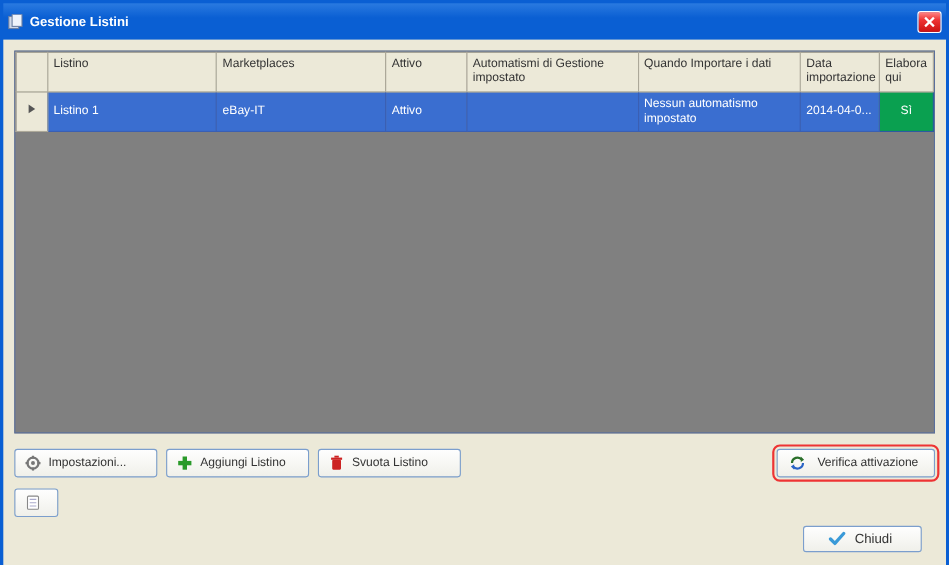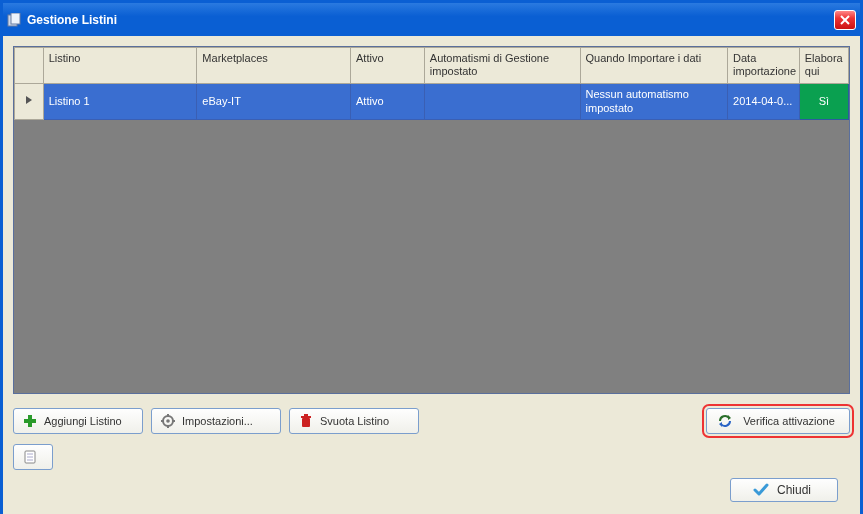--- a/index.html
+++ b/index.html
@@ -207,44 +207,44 @@
             <td class="cell-si">Sì</td>
           </tr>
         </tbody>
       </table>
     </div>
 
     <div class="btn-row1">
       <div class="btn fixed130">
         <span class="btn-icon">
           <svg width="14" height="14" viewBox="0 0 14 14">
-              <rect x="5" y="1" width="4" height="12" fill="#2a9a2a"></rect>
-              <rect x="1" y="5" width="12" height="4" fill="#2a9a2a"></rect>
-            </svg>
-        </span>
-        <span>Aggiungi Listino</span>
-      </div>
-      <div class="btn fixed130">
-        <span class="btn-icon">
-          <svg width="14" height="14" viewBox="0 0 14 14">
               <circle cx="7" cy="7" r="5" fill="none" stroke="#777" stroke-width="2"></circle>
               <circle cx="7" cy="7" r="1.8" fill="#777"></circle>
               <g stroke="#777" stroke-width="2">
                 <line x1="7" y1="0" x2="7" y2="3"></line>
                 <line x1="7" y1="11" x2="7" y2="14"></line>
                 <line x1="0" y1="7" x2="3" y2="7"></line>
                 <line x1="11" y1="7" x2="14" y2="7"></line>
               </g>
             </svg>
         </span>
         <span>Impostazioni...</span>
       </div>
       <div class="btn fixed130">
         <span class="btn-icon">
           <svg width="14" height="14" viewBox="0 0 14 14">
+              <rect x="5" y="1" width="4" height="12" fill="#2a9a2a"></rect>
+              <rect x="1" y="5" width="12" height="4" fill="#2a9a2a"></rect>
+            </svg>
+        </span>
+        <span>Aggiungi Listino</span>
+      </div>
+      <div class="btn fixed130">
+        <span class="btn-icon">
+          <svg width="14" height="14" viewBox="0 0 14 14">
               <rect x="3" y="4" width="8" height="9" rx="1" fill="#c22"></rect>
               <rect x="2" y="2" width="10" height="2" fill="#c22"></rect>
               <rect x="5" y="0" width="4" height="2" fill="#c22"></rect>
             </svg>
         </span>
         <span>Svuota Listino</span>
       </div>
       <div class="spacer-flex"></div>
       <div class="btn highlight">
         <span class="btn-icon">

